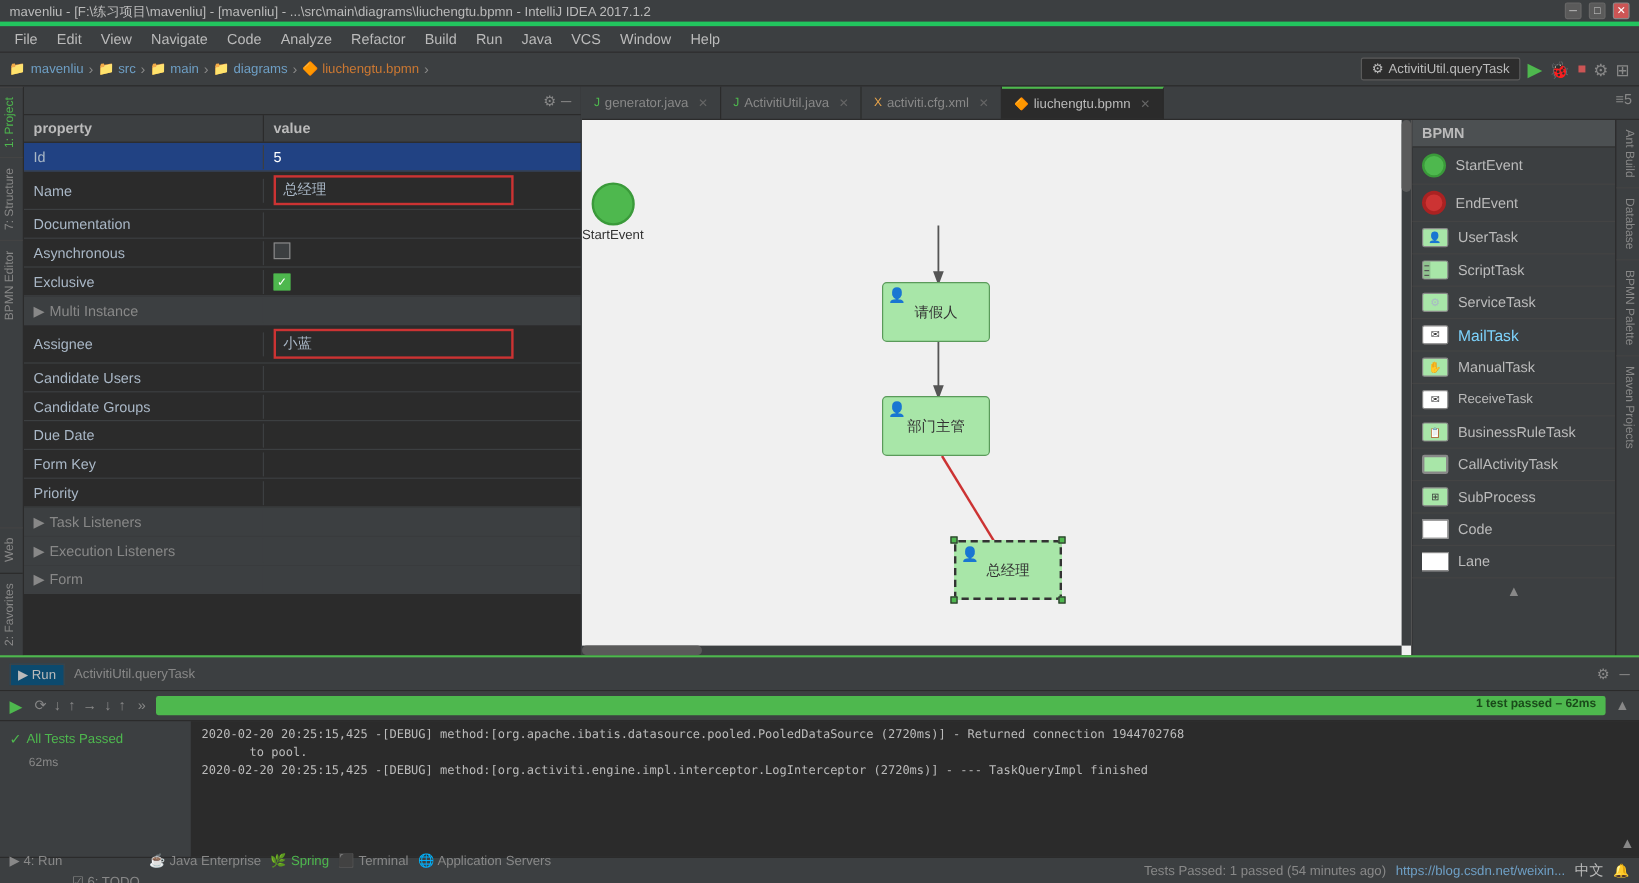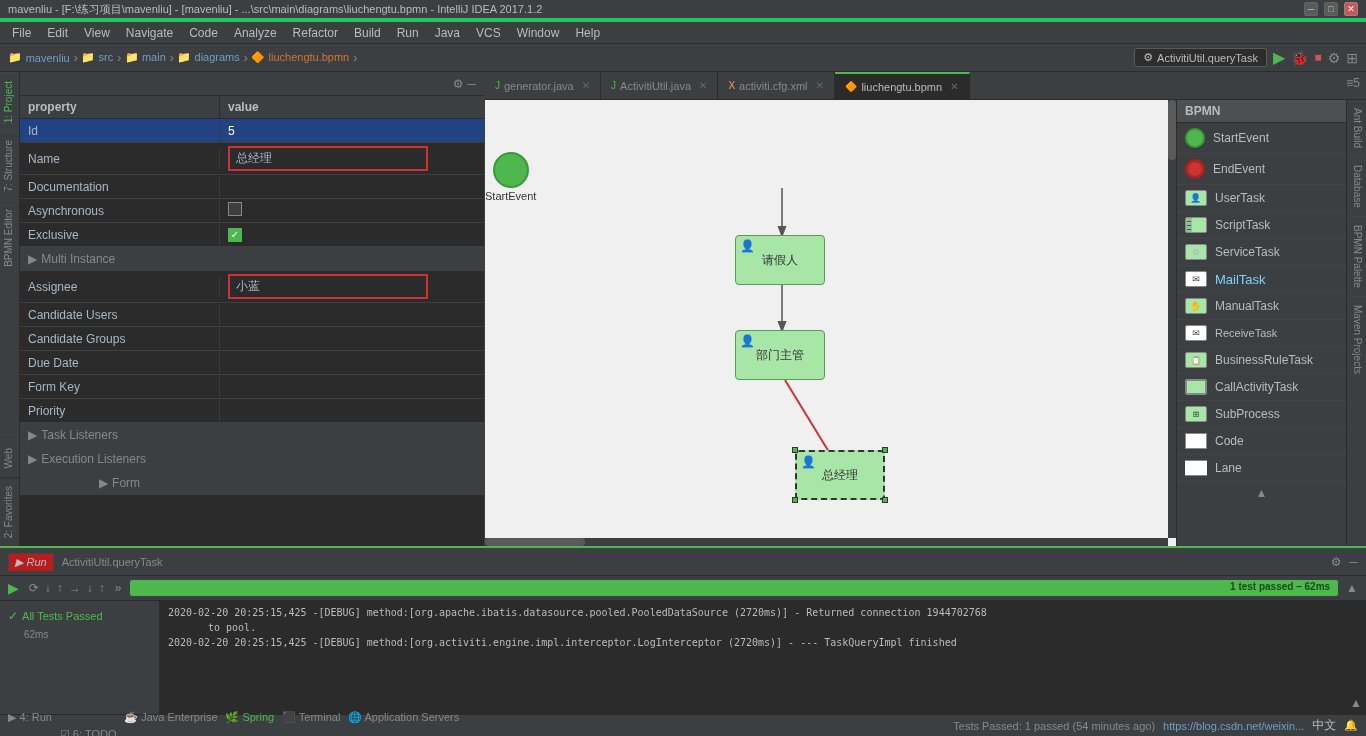--- a/index.html
+++ b/index.html
@@ -197,21 +197,21 @@
       </div>
 
       <div class="prop-row" style="background:#3c3f41;">
         <div class="prop-label" style="color:#888;">
           <span style="margin-right:4px;">▶</span>Execution Listeners
         </div>
         <div class="prop-value"></div>
       </div>
 
       <div class="prop-row" style="background:#3c3f41;">
-        <div class="prop-label" style="color:#888;text-align:center;">
+        <div class="prop-label" style="color:#888;">
           <span style="margin-right:4px;">▶</span>Form
         </div>
         <div class="prop-value"></div>
       </div>
     </div>
   </div>
 
   <div style="flex:1;display:flex;flex-direction:column;background:#2b2b2b;min-width:0;">
 
     <div style="display:flex;background:#3c3f41;border-bottom:1px solid #2b2b2b;height:28px;align-items:stretch;">
@@ -385,21 +385,21 @@
         <div style="writing-mode:vertical-rl;padding:8px 3px;font-size:10px;color:#888;cursor:pointer;border-bottom:1px solid #444;">BPMN Palette</div>
         <div style="writing-mode:vertical-rl;padding:8px 3px;font-size:10px;color:#888;cursor:pointer;">Maven Projects</div>
       </div>
     </div>
   </div>
 </div>
 
 <div style="height:168px;display:flex;flex-direction:column;border-top:2px solid #4eb84e;">
 
   <div style="background:#3c3f41;height:28px;display:flex;align-items:center;padding:0 8px;border-bottom:1px solid #2b2b2b;gap:8px;">
-    <span style="padding:2px 6px;font-size:11px;color:#bbb;cursor:pointer;background:#b91c1c;border:1px solid #444;border-bottom:none;font-style:italic;">▶ Run</span>
+    <span style="padding:2px 6px;font-size:11px;color:#bbb;cursor:pointer;background:#0c4a6e;border:1px solid #444;border-bottom:none;">▶ Run</span>
     <span style="font-size:11px;color:#888;">ActivitiUtil.queryTask</span>
     <div style="flex:1;"></div>
     <span style="color:#888;font-size:12px;cursor:pointer;">⚙</span>
     <span style="color:#888;font-size:12px;cursor:pointer;">─</span>
   </div>
 
   <div style="background:#3c3f41;display:flex;align-items:center;padding:4px 8px;gap:8px;border-bottom:1px solid #2b2b2b;">
     <span style="color:#4eb84e;font-size:14px;cursor:pointer;">▶</span>
     <div style="display:flex;gap:2px;">
       <span style="color:#888;font-size:12px;cursor:pointer;padding:0 2px;">⟳</span>

